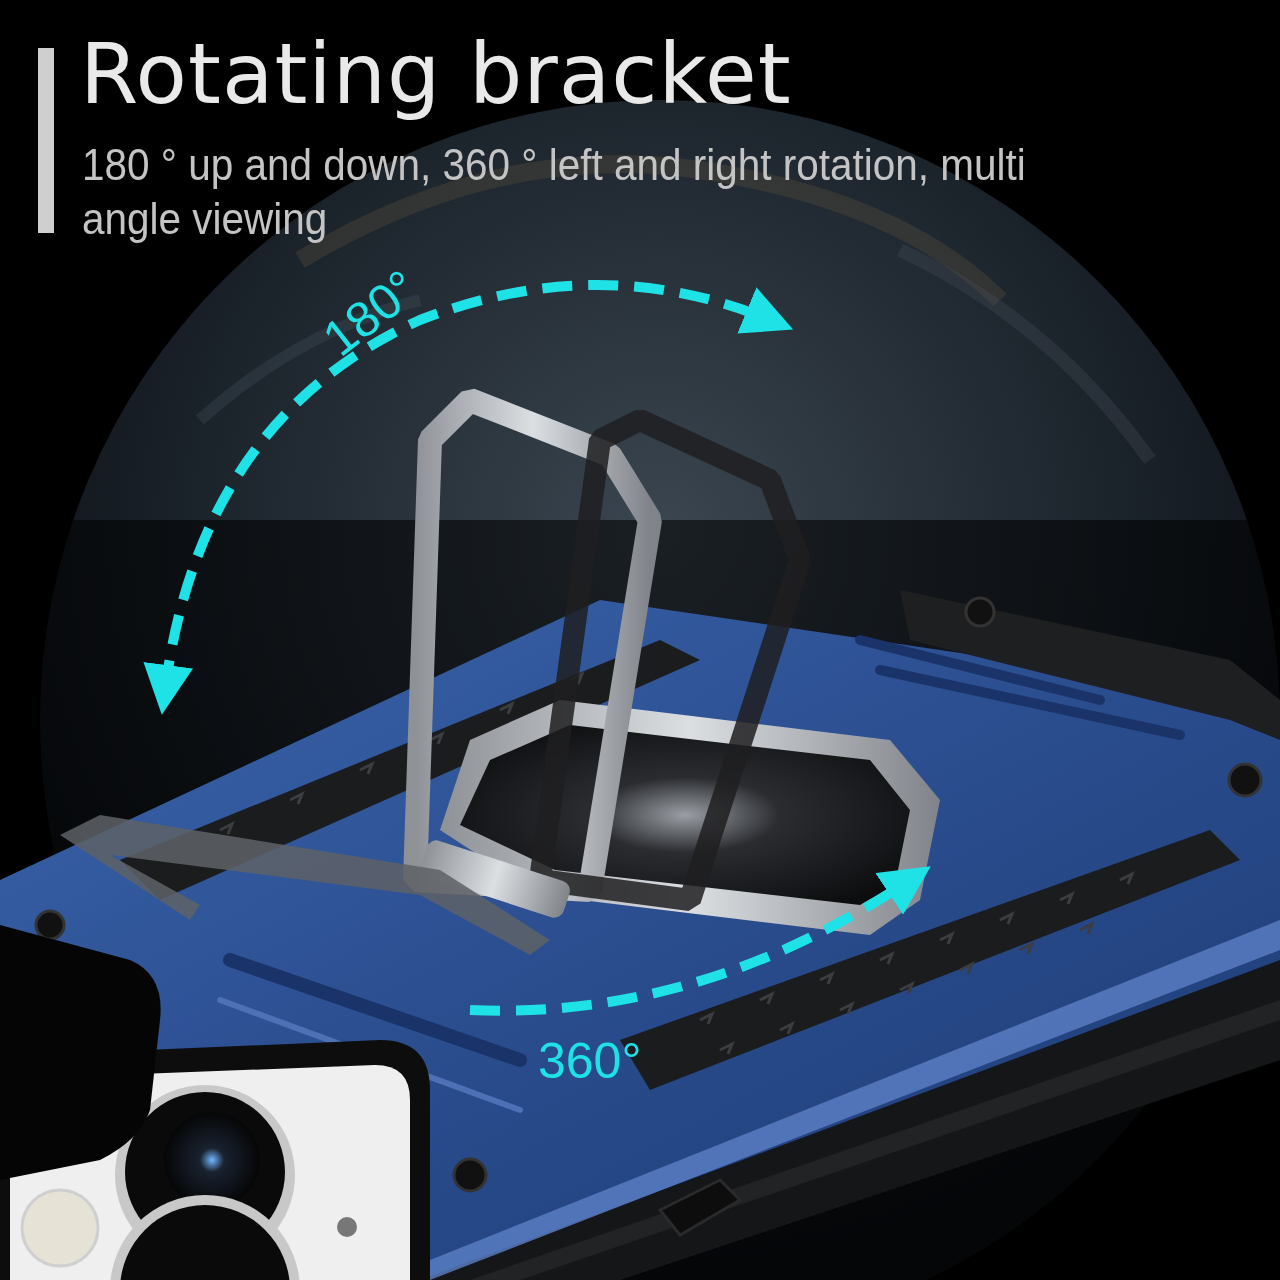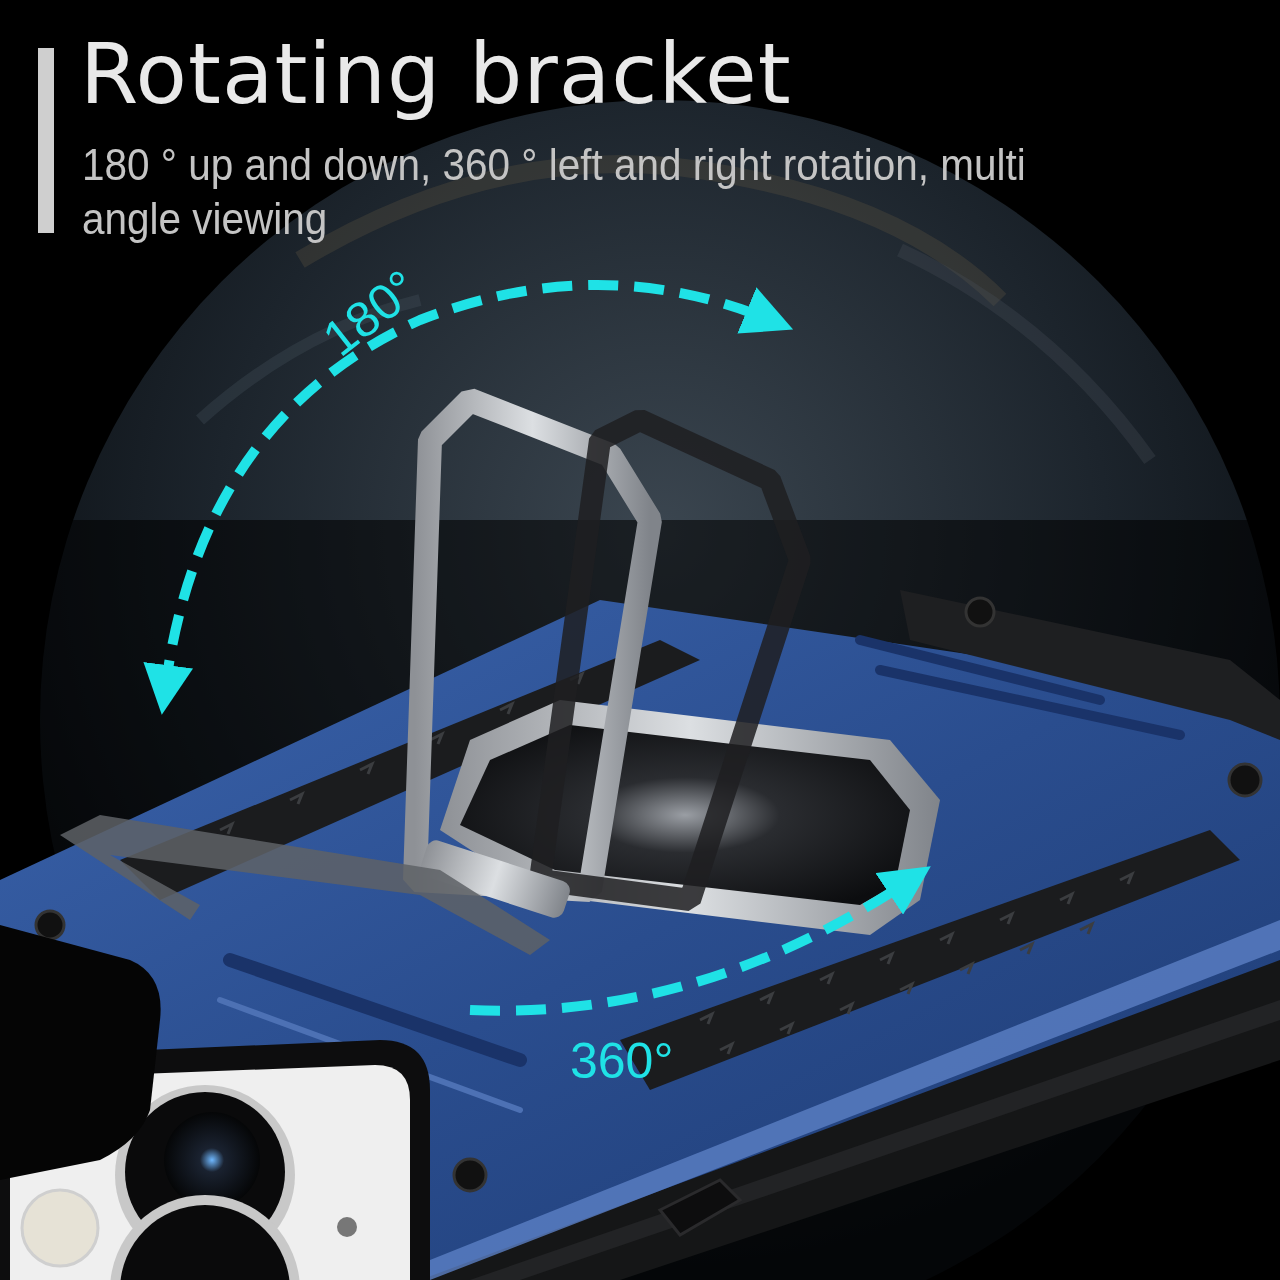--- a/index.html
+++ b/index.html
@@ -5,21 +5,21 @@
   html, body { margin:0; padding:0; background:#000; }
   body { width:1280px; height:1280px; overflow:hidden; position:relative; font-family:"DejaVu Sans", sans-serif; }
   .stage { position:absolute; left:0; top:0; width:1280px; height:1280px; background:#000; overflow:hidden; }
   .scene { position:absolute; left:0; top:0; }
   .headline-block { position:absolute; left:0; top:0; width:1244px; height:260px; }
   .accent-bar { position:absolute; left:38px; top:48px; width:16px; height:185px; background:#cfcfcf; }
   .title { position:absolute; left:80px; top:24px; font-family:"DejaVu Sans", sans-serif; font-size:84px; line-height:100px; color:#e9e9e9; letter-spacing:1px; font-weight:normal; margin:0; white-space:nowrap; transform:scaleX(1.0); }
   .subtitle { position:absolute; left:82px; top:138px; width:1100px; font-family:"Liberation Sans", sans-serif; font-size:44px; line-height:54px; color:#c4c4c4; margin:0; transform-origin:left top; transform:scaleX(0.92); }
   .angle-label { position:absolute; font-family:"Liberation Sans", sans-serif; color:#1fe2e6; font-size:50px; white-space:nowrap; }
   .angle-180 { left:312px; top:322px; transform:rotate(-38deg); transform-origin:left top; }
-  .angle-360 { left:570px; top:1032px;text-align:center; }
+  .angle-360 { left:538px; top:1032px;text-align:center; }
 </style>
 </head>
 <body>
 
 <div class="stage">
   <svg class="scene" width="1280" height="1280" viewBox="0 0 1280 1280">
     <defs>
       <radialGradient id="earthGrad" cx="0.5" cy="0.35" r="0.6">
         <stop offset="0" stop-color="#3b4650"></stop>
         <stop offset="0.6" stop-color="#1c242c"></stop>

